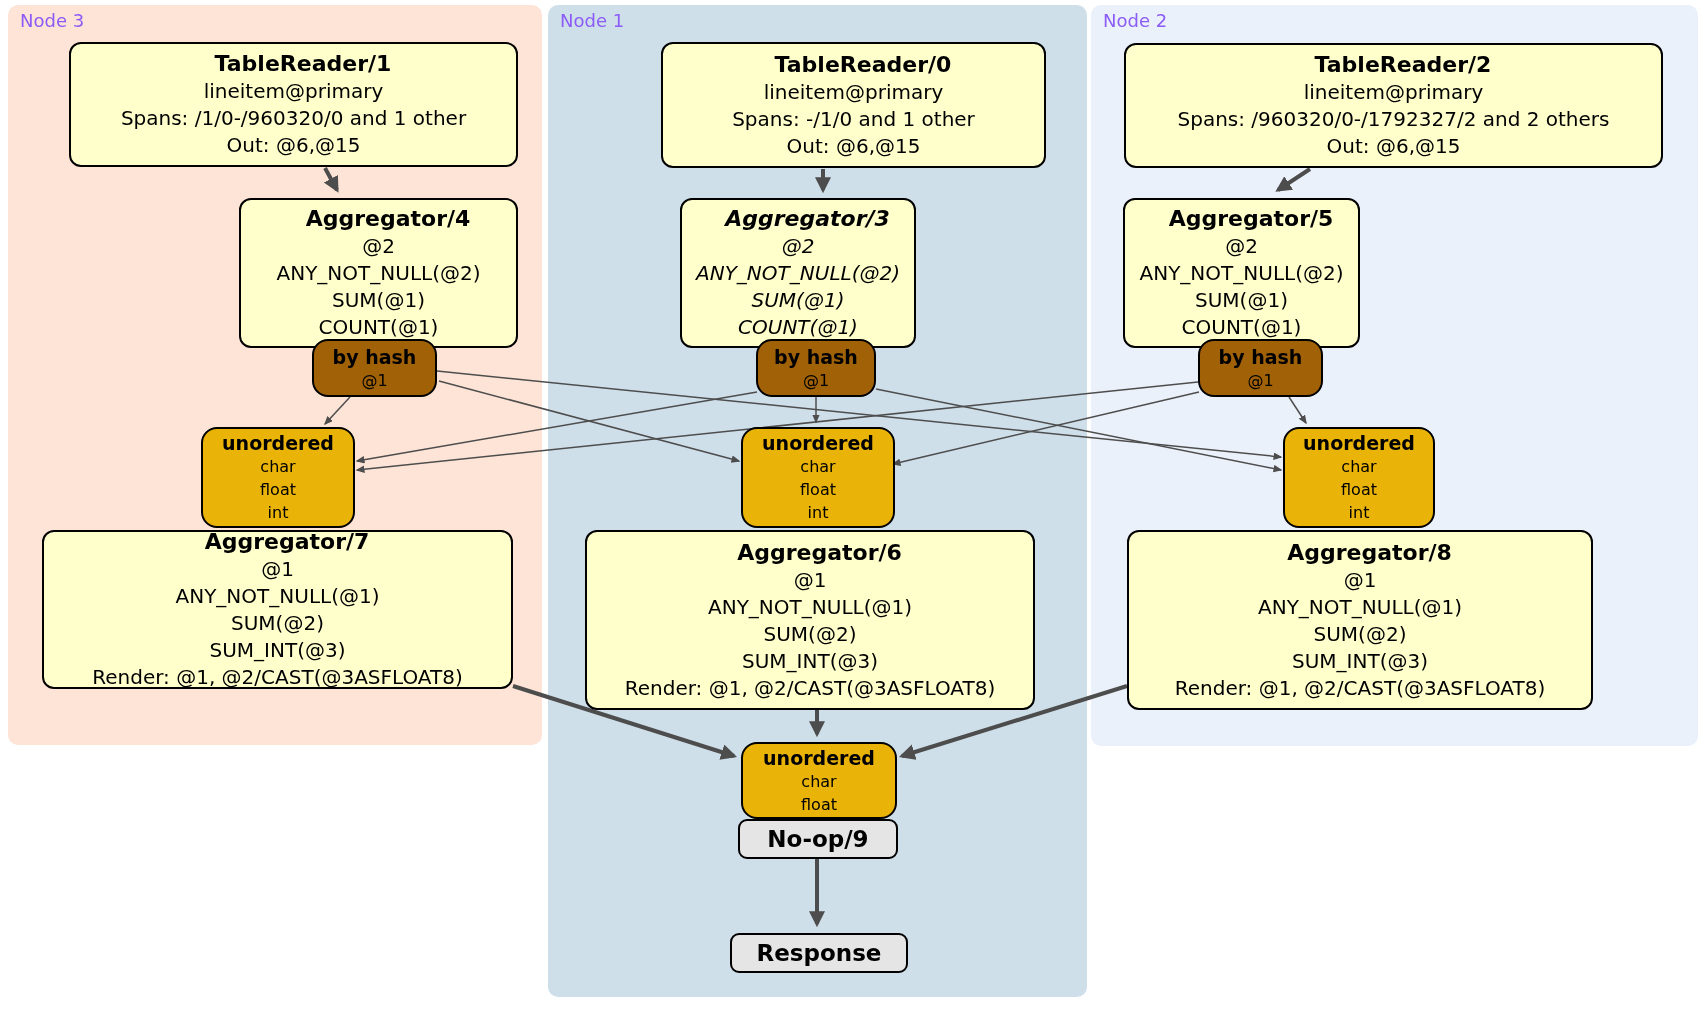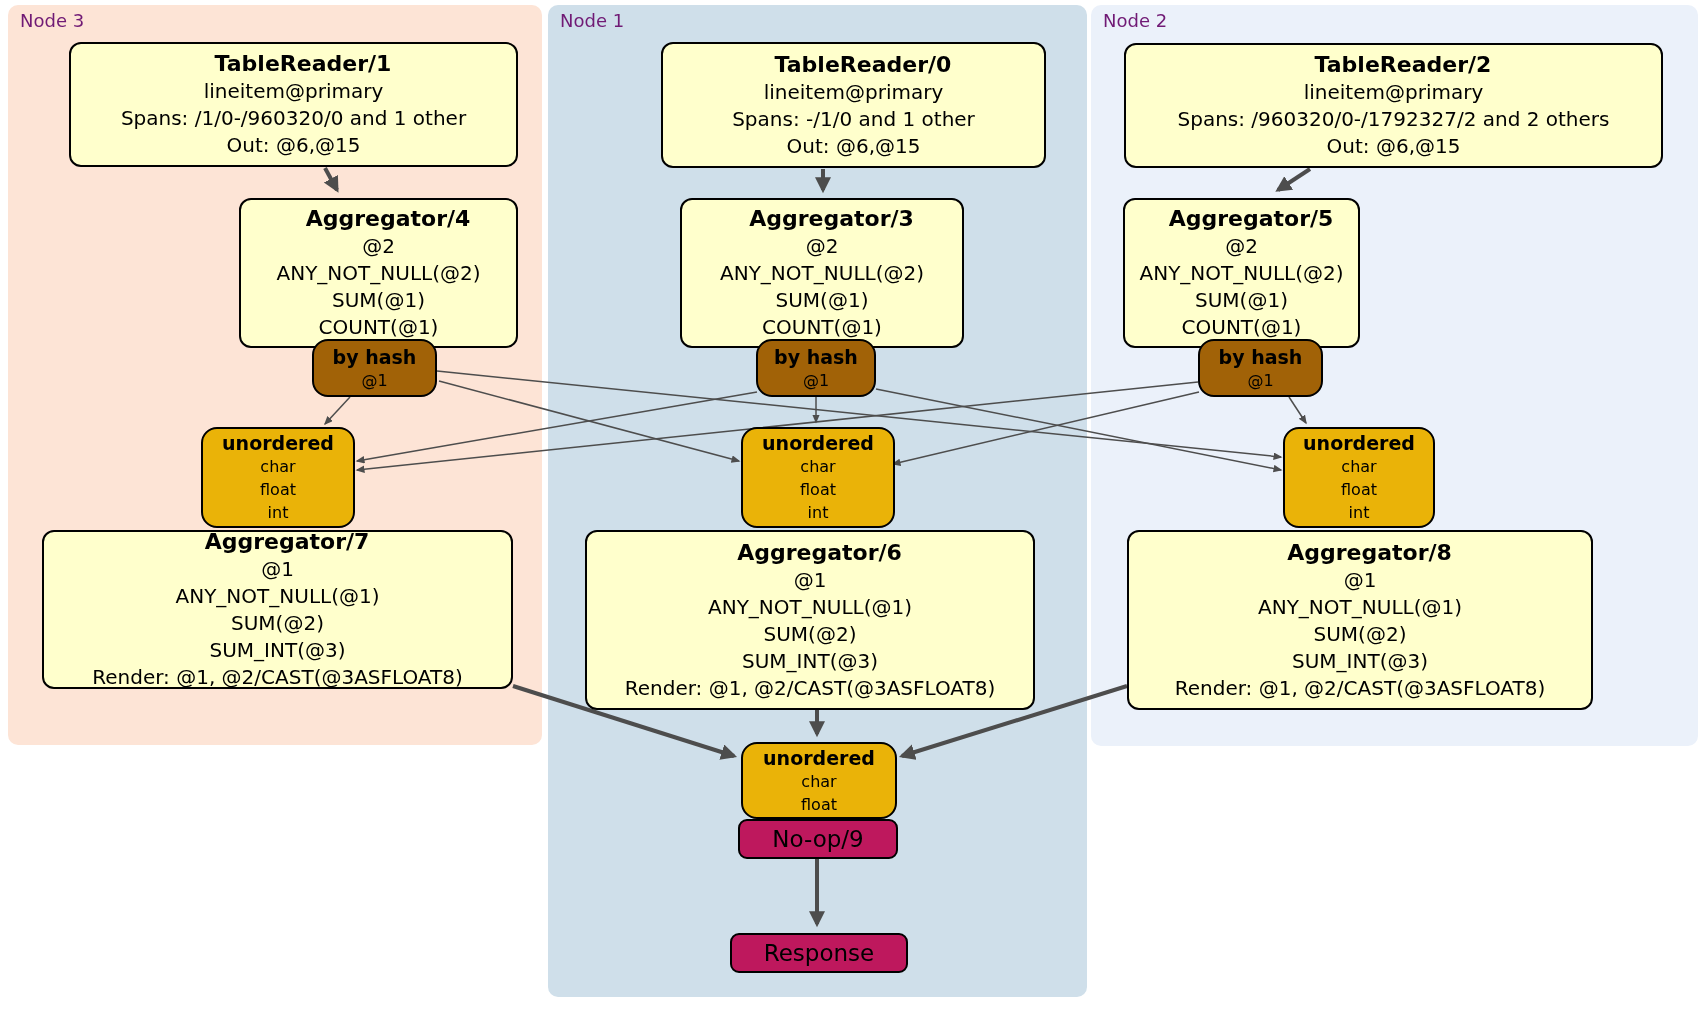--- a/index.html
+++ b/index.html
@@ -1,40 +1,40 @@
 <!DOCTYPE html>
 <html><head>
 <meta charset="utf-8">
 <style>
   html,body{margin:0;padding:0;background:#ffffff;}
   #canvas{
     position:relative;width:1706px;height:1016px;overflow:hidden;
     font-family:"DejaVu Sans","Liberation Sans",sans-serif;color:#000;
   }
   .region{position:absolute;border-radius:10px;}
-  .region-label{position:absolute;font-size:18px;color:#701a75;}
+  .region-label{position:absolute;font-size:18px;color:#8b5cf6;}
   .box{
     position:absolute;box-sizing:border-box;background:#ffffcc;
     border:2px solid #000;border-radius:12px;text-align:center;
     display:flex;flex-direction:column;justify-content:center;
   }
   .box .op-title{font-weight:bold;font-size:22px;line-height:28px;white-space:nowrap;padding-left:19px;}
   .box .op-line{font-size:20px;line-height:27px;white-space:nowrap;}
   .router,.sync{
     position:absolute;box-sizing:border-box;border:2px solid #000;border-radius:16px;
     text-align:center;display:flex;flex-direction:column;justify-content:center;
   }
   .router{background:#a16207;}
   .sync{background:#eab308;}
   .router .sm-title,.sync .sm-title{font-weight:bold;font-size:19px;line-height:24px;}
   .router .sm-line,.sync .sm-line{font-size:16px;line-height:23px;}
   .pill{
-    position:absolute;box-sizing:border-box;background:#be185d;border:2px solid #000;
+    position:absolute;box-sizing:border-box;background:#e5e5e5;border:2px solid #000;
     border-radius:9px;text-align:center;display:flex;flex-direction:column;justify-content:center;
-    font-weight:normal;font-size:23px;
+    font-weight:bold;font-size:23px;
   }
   #edges{position:absolute;left:0;top:0;pointer-events:none;}
 </style>
 </head>
 <body>
 
 <div id="canvas">
 
   <div class="region" style="left:8px;top:5px;width:534px;height:740px;background:#fde4d6;"></div>
   <div class="region" style="left:548px;top:5px;width:539px;height:992px;background:#cfdfea;"></div>
@@ -106,21 +106,21 @@
     <div class="op-line">SUM_INT(@3)</div>
     <div class="op-line">Render: @1, @2/CAST(@3ASFLOAT8)</div>
   </div>
 
   <div class="box" style="left:661px;top:42px;width:385px;height:126px;">
     <div class="op-title">TableReader/0</div>
     <div class="op-line">lineitem@primary</div>
     <div class="op-line">Spans: -/1/0 and 1 other</div>
     <div class="op-line">Out: @6,@15</div>
   </div>
-  <div class="box" style="left:680px;top:198px;width:284px;height:150px;">
+  <div class="box" style="left:680px;top:198px;width:236px;height:150px;font-style:italic;">
     <div class="op-title">Aggregator/3</div>
     <div class="op-line">@2</div>
     <div class="op-line">ANY_NOT_NULL(@2)</div>
     <div class="op-line">SUM(@1)</div>
     <div class="op-line">COUNT(@1)</div>
   </div>
   <div class="router" style="left:756px;top:339px;width:120px;height:58px;">
     <div class="sm-title">by hash</div>
     <div class="sm-line">@1</div>
   </div>

